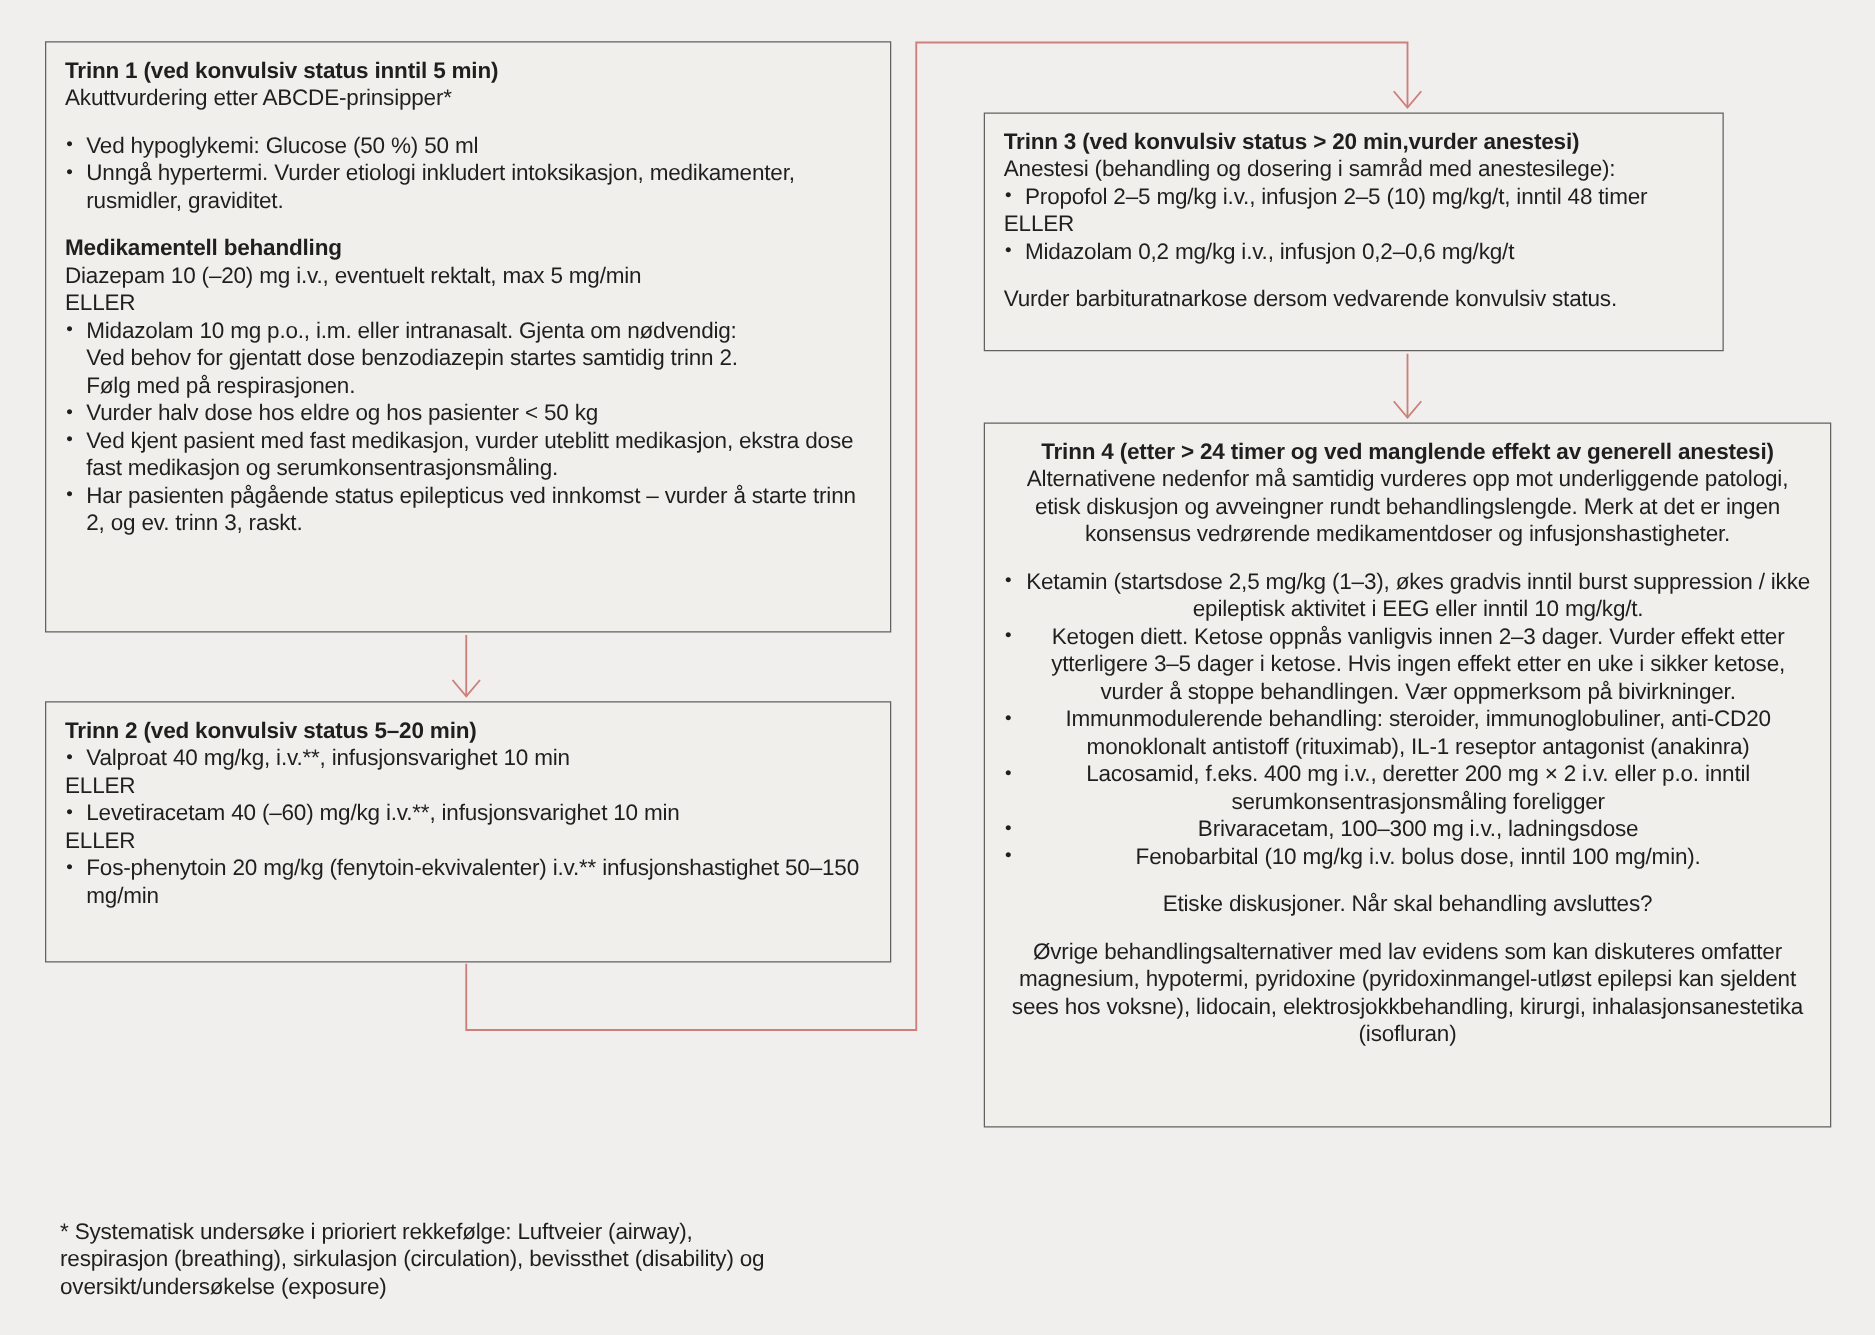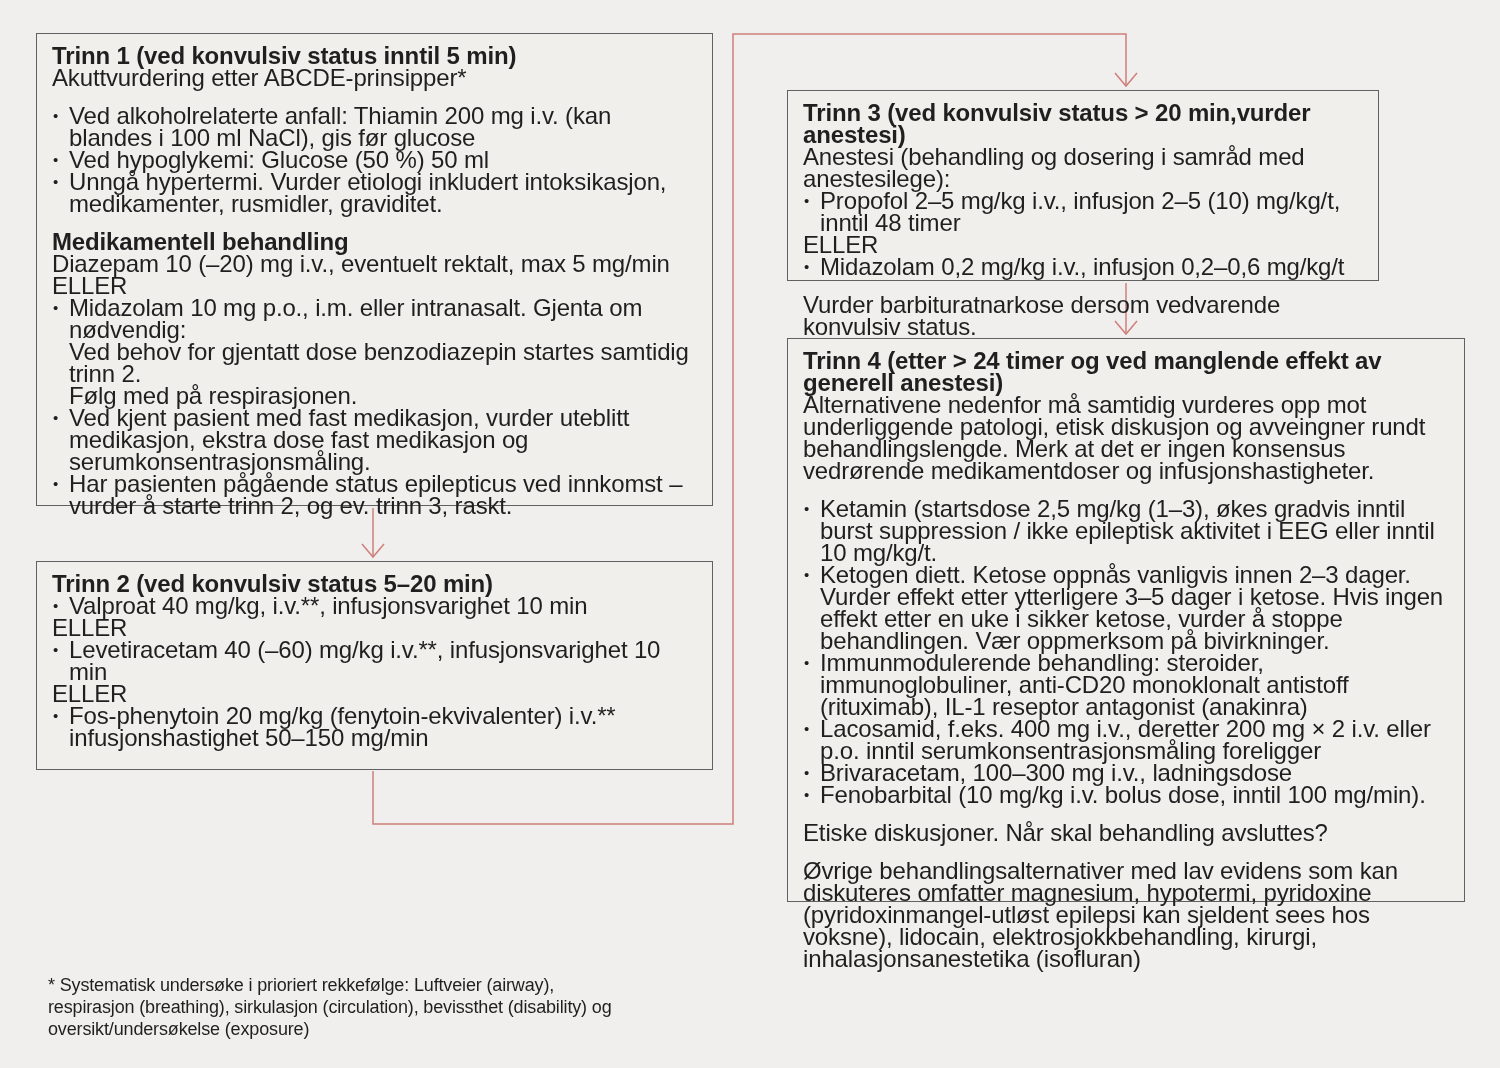--- a/index.html
+++ b/index.html
@@ -10,28 +10,28 @@
     font-family:"Liberation Sans",sans-serif;
     color:#1f1f1f;
     overflow:hidden;
   }
   .box{
     position:absolute;
     box-sizing:border-box;
     background:#f1efec;
     border:1.5px solid #616161;
     padding:11px 15px;
-    font-size:24px;
+    font-size:18px;
     line-height:22px;
     letter-spacing:-0.15px;
   }
   #box1{left:36px;top:33px;width:677px;height:473px;}
   #box2{left:36px;top:561px;width:677px;height:209px;}
   #box3{left:787px;top:90px;width:592px;height:191px;}
-  #box4{left:787px;top:338px;width:678px;height:564px;}
+  #box4{left:787px;top:338px;width:678px;height:564px;text-align:center;}
   .box p{margin:0;}
   .box-title{font-weight:bold;margin:0;}
   .subhead{font-weight:bold;margin:0;}
   .gap{margin-top:16px !important;}
   .or{margin:6px 0;}
   .tight{margin-top:6px;}
   ul.blist{list-style:none;margin:0;padding:0;}
   ul.blist li{
     position:relative;
     padding-left:17px;
@@ -82,31 +82,31 @@
     <g>
       <line x1="1126" y1="283" x2="1126" y2="334"></line>
       <polyline points="1115,321 1126,334 1137,321"></polyline>
     </g>
   </svg>
 
   <div class="box" id="box1">
     <p class="box-title">Trinn 1 (ved konvulsiv status inntil 5 min)</p>
     <p>Akuttvurdering etter ABCDE-prinsipper*</p>
     <ul class="blist gap">
-      <li>Ved alkoholrelaterte anfall: Thiamin 200 mg i.v. (kan blandes i 100 ml NaCl), gis før glucose</li>
       <li>Ved hypoglykemi: Glucose (50 %) 50 ml</li>
       <li>Unngå hypertermi. Vurder etiologi inkludert intoksikasjon, medikamenter, rusmidler, graviditet.</li>
     </ul>
     <p class="subhead gap">Medikamentell behandling</p>
     <p class="tight">Diazepam 10 (–20) mg i.v., eventuelt rektalt, max 5 mg/min</p>
     <p class="or">ELLER</p>
     <ul class="blist">
       <li>Midazolam 10 mg p.o., i.m. eller intranasalt. Gjenta om nødvendig:
 Ved behov for gjentatt dose benzodiazepin startes samtidig trinn 2.
 Følg med på respirasjonen.</li>
+      <li>Vurder halv dose hos eldre og hos pasienter &lt; 50 kg</li>
       <li>Ved kjent pasient med fast medikasjon, vurder uteblitt medikasjon, ekstra dose fast medikasjon og serumkonsentrasjonsmåling.</li>
       <li>Har pasienten pågående status epilepticus ved innkomst – vurder å starte trinn 2, og ev. trinn 3, raskt.</li>
     </ul>
   </div>
 
   <div class="box" id="box2">
     <p class="box-title">Trinn 2 (ved konvulsiv status 5–20 min)</p>
     <ul class="blist">
       <li>Valproat 40 mg/kg, i.v.**, infusjonsvarighet 10 min</li>
     </ul>

